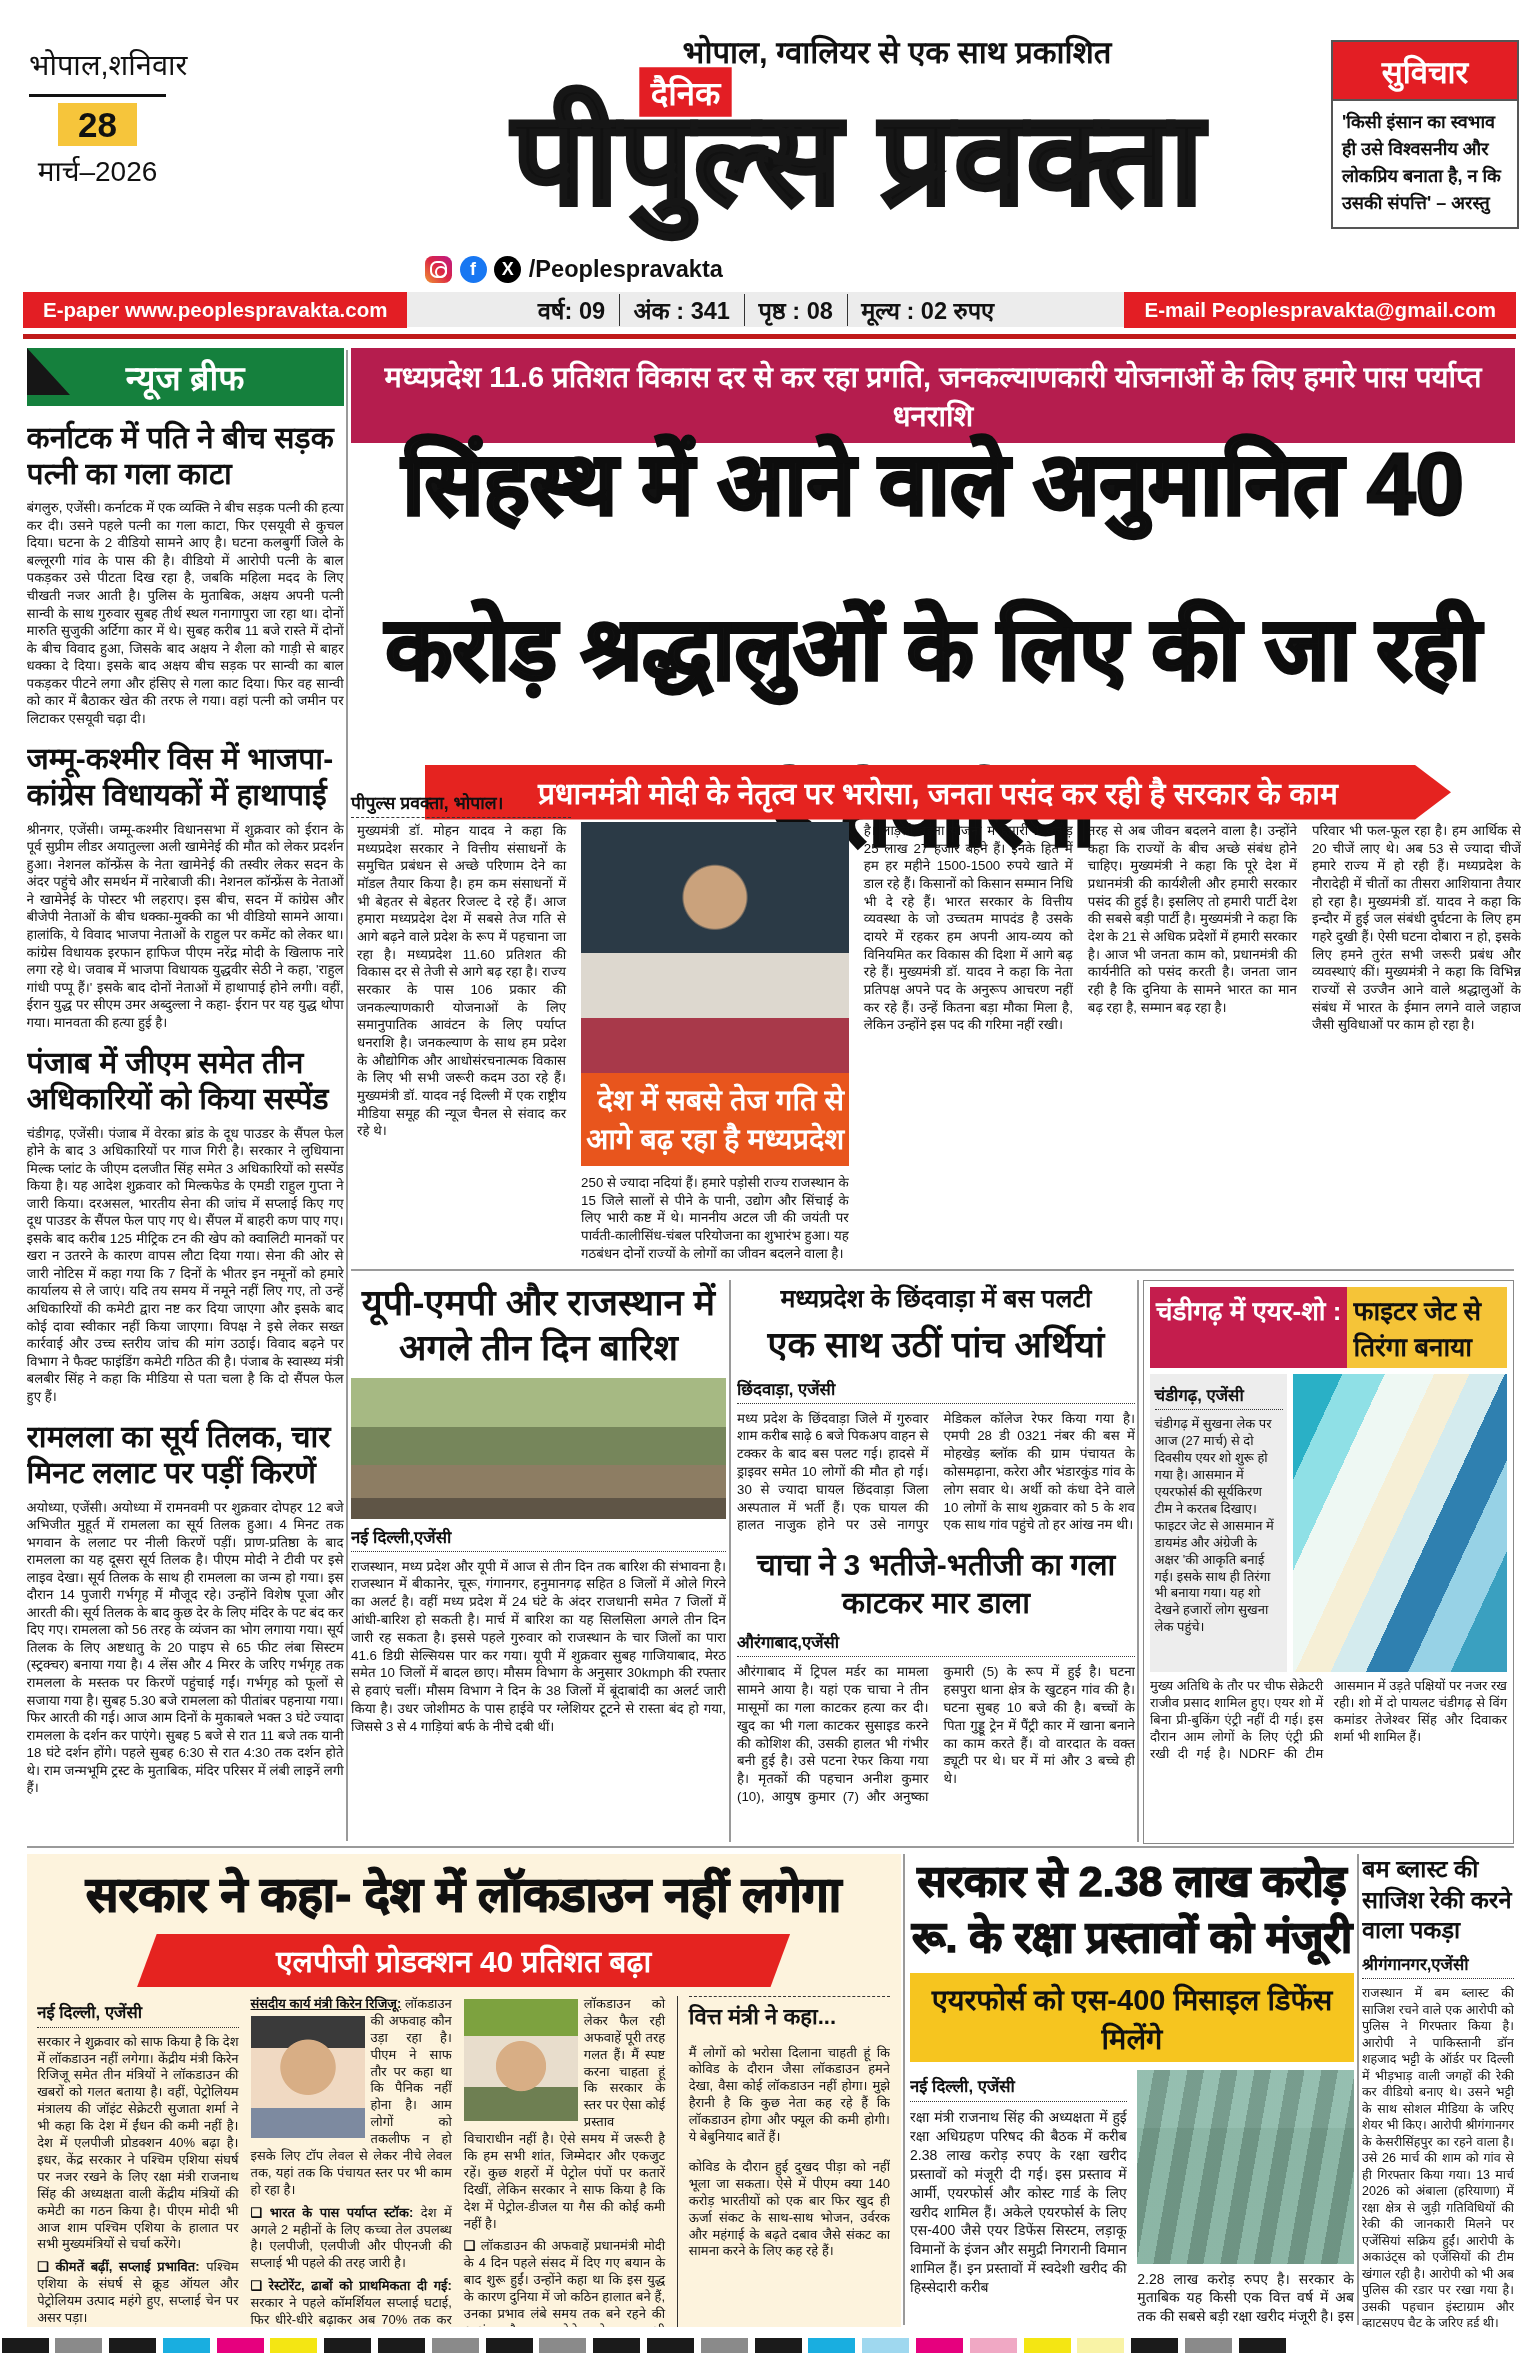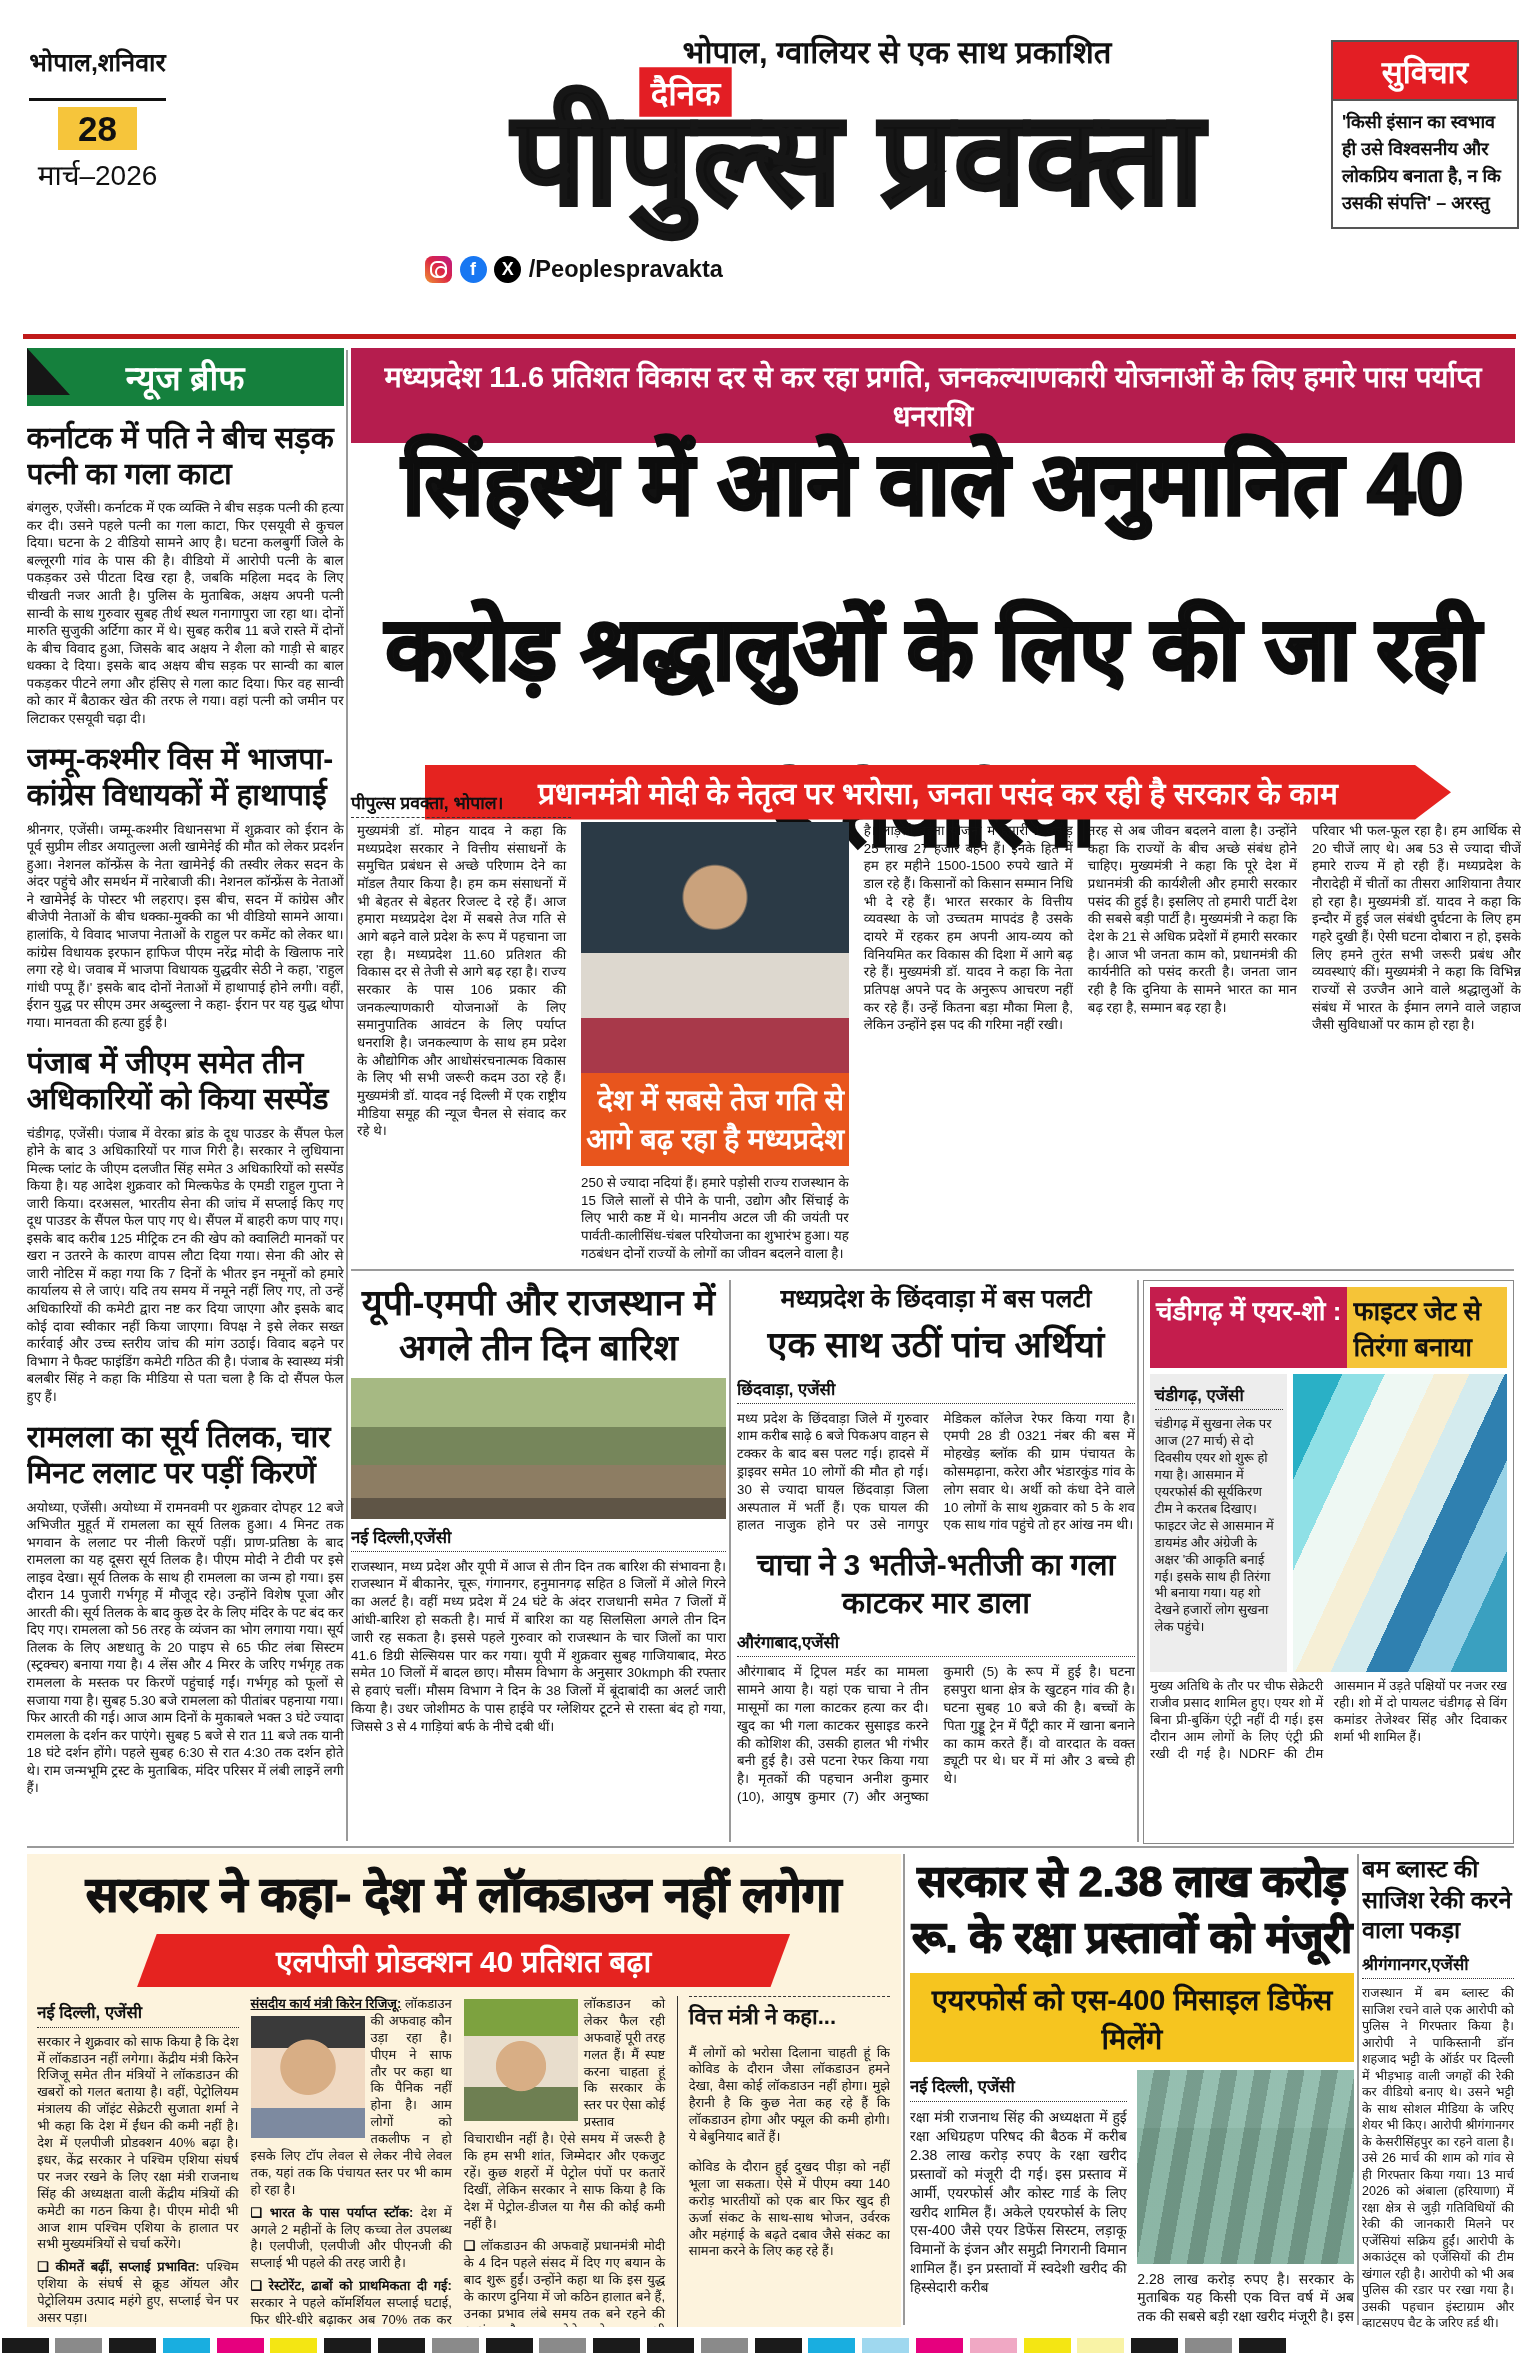--- a/index.html
+++ b/index.html
@@ -3,21 +3,21 @@
 <meta charset="utf-8">
 <style>
   html,body{margin:0;padding:0;background:#e8e8e8;}
   .page{position:relative;width:1539px;height:2377px;background:#fff;margin:0 auto;
         font-family:"Liberation Sans",sans-serif;color:#111;overflow:hidden;}
   .abs{position:absolute;}
   .just{text-align:justify;}
   .bold{font-weight:bold;}
   
   .date-block{left:29px;top:44px;width:137px;text-align:center;}
-  .date-day{font-size:25px;font-weight:bold;border-bottom:3px solid #111;padding-bottom:20px;}
+  .date-day{font-size:29px;font-weight:normal;border-bottom:3px solid #111;padding-bottom:11px;}
   .date-num{display:inline-block;background:#f6c53b;font-size:35px;font-weight:900;padding:1.5px 20px;margin-top:6px;}
   .date-month{font-size:28px;margin-top:4.6px;}
   .pub-line{left:479px;top:30px;width:836px;text-align:center;font-size:31px;font-weight:bold;}
   .dainik{left:637px;top:65px;background:#e31e24;color:#fff;font-size:33px;font-weight:bold;
           padding:4.6px 13.7px;box-shadow:inset 0 0 0 2.3px #fff;z-index:5;}
   .paper-name{left:357px;top:73px;width:1003px;text-align:center;font-size:128px;line-height:1.35;
               font-weight:900;letter-spacing:1.5px;-webkit-text-stroke:3.8px #161616;}
   .social{left:425px;top:256px;display:flex;align-items:center;gap:7.6px;}
   .sicon{width:27px;height:27px;border-radius:50%;display:inline-flex;align-items:center;justify-content:center;
          color:#fff;font-size:18px;font-weight:bold;position:relative;}
@@ -147,20 +147,30 @@
     <span class="sicon fb">f</span>
     <span class="sicon xx">X</span>
     <span class="handle">/Peoplespravakta</span>
   </div>
 
   <div class="abs suvichar">
     <div class="suvichar-h">सुविचार</div>
     <div class="suvichar-q">'किसी इंसान का स्वभाव ही उसे विश्वसनीय और लोकप्रिय बनाता है, न कि उसकी संपत्ति' – अरस्तु</div>
   </div>
 
+  <div class="abs infobar">
+    <span class="redbox">E-paper www.peoplespravakta.com</span>
+    <span class="issue">
+      <span>वर्ष: 09</span>
+      <span>अंक : 341</span>
+      <span>पृष्ठ : 08</span>
+      <span>मूल्य : 02 रुपए</span>
+    </span>
+    <span class="redbox">E-mail Peoplespravakta@gmail.com</span>
+  </div>
   <div class="abs red-rule"></div>
 
   <div class="abs vline" style="left:346px;top:350px;height:1491px;"></div>
   <div class="abs hline" style="left:351px;top:1269px;width:1163px;"></div>
   <div class="abs vline" style="left:729px;top:1280px;height:562px;"></div>
   <div class="abs vline" style="left:1137px;top:1280px;height:562px;"></div>
   <div class="abs hline" style="left:26.6px;top:1846px;width:1487px;"></div>
   <div class="abs vline" style="left:903px;top:1854px;height:471px;"></div>
   <div class="abs vline" style="left:1357px;top:1854px;height:471px;"></div>
 

